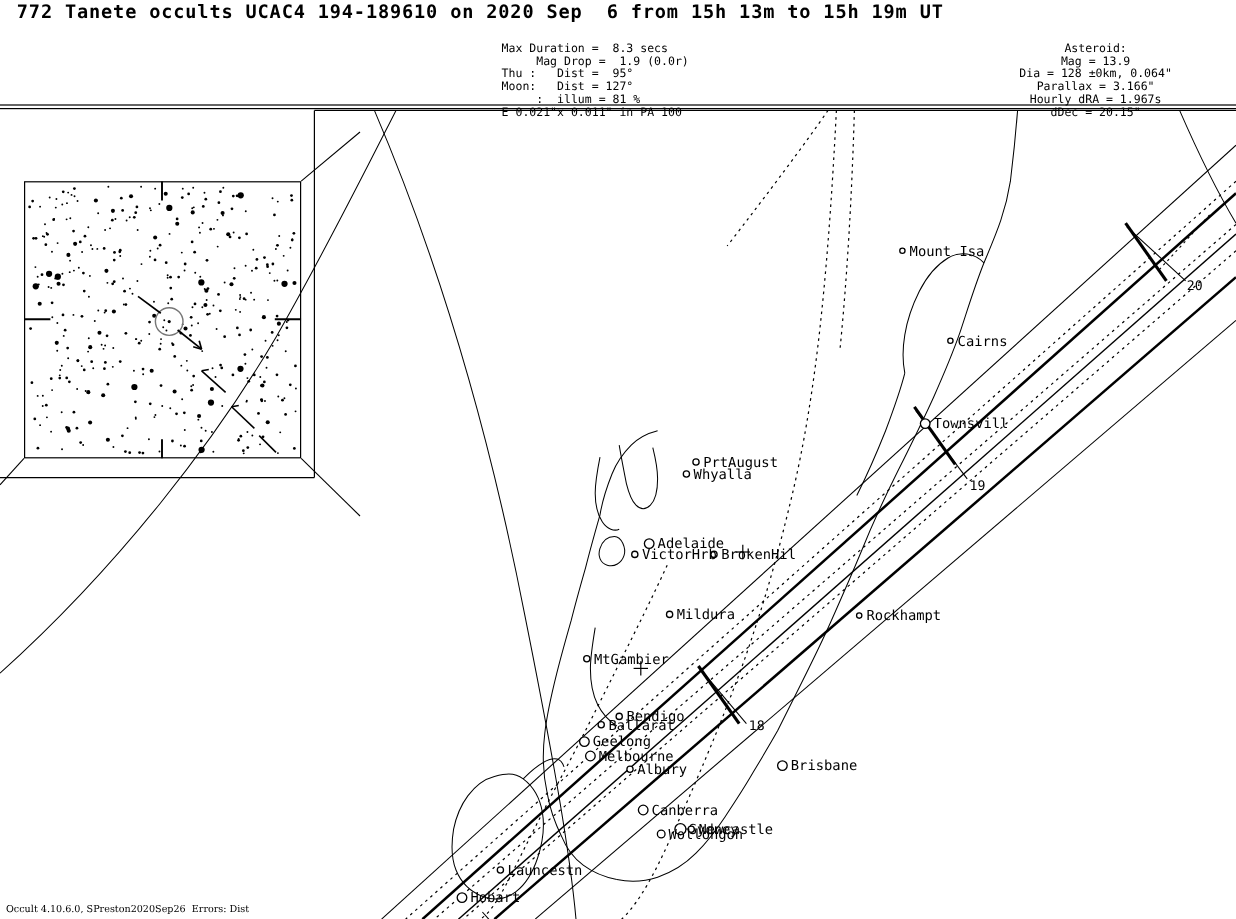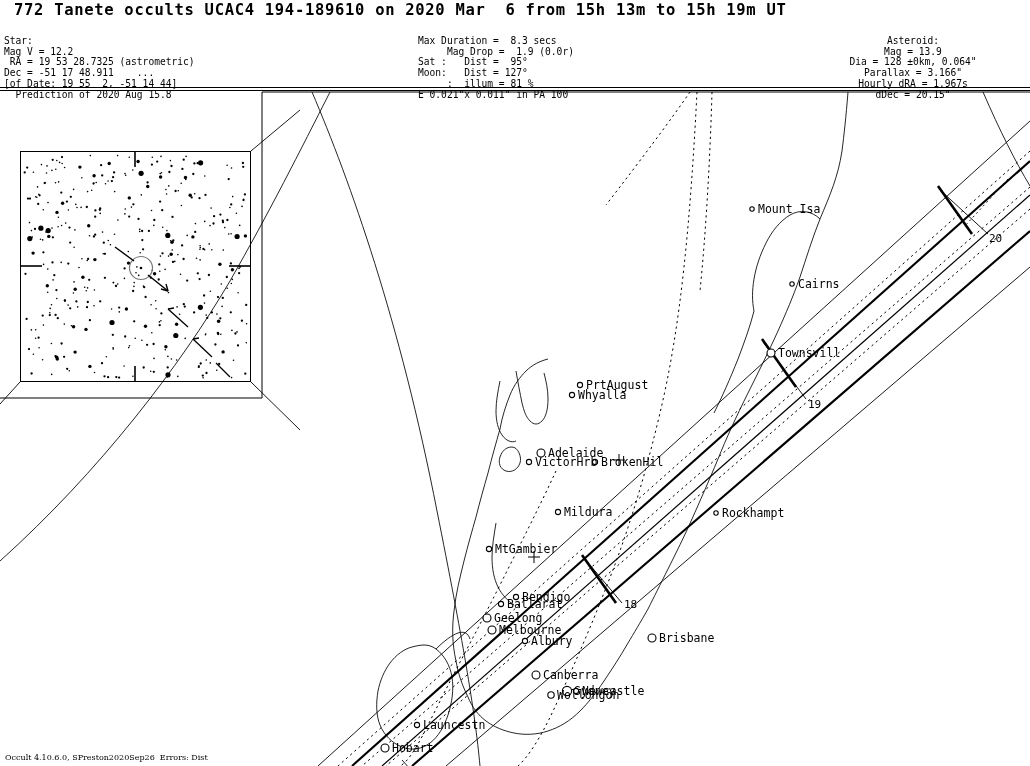--- a/index.html
+++ b/index.html
@@ -39,31 +39,25 @@
   #inset .frame{position:absolute;inset:0;border:1.3px solid #000;box-sizing:border-box;}
 
   .citylabel{font-family:"DejaVu Sans Mono","Liberation Mono",monospace;font-size:11.5px;fill:#000;}
   .timelabel{font-family:"DejaVu Sans Mono","Liberation Mono",monospace;font-size:11px;fill:#000;}
 </style>
 </head>
 <body>
 
 <div id="root">
 
-  <div class="title">772 Tanete occults UCAC4 194-189610 on 2020 Mar  6 from 15h 13m to 15h 19m UT</div>
-
-  <pre class="hdr-col" id="hdr-star">Star:
-Mag V = 12.2
- RA = 19 53 28.7325 (astrometric)
-Dec = -51 17 48.911    ...
-[of Date: 19 55  2, -51 14 44]
-  Prediction of 2020 Aug 15.8</pre>
+  <div class="title">772 Tanete occults UCAC4 194-189610 on 2020 Sep  6 from 15h 13m to 15h 19m UT</div>
+
   <pre class="hdr-col" id="hdr-circ">Max Duration =  8.3 secs
      Mag Drop =  1.9 (0.0r)
-Sat :   Dist =  95°
+Thu :   Dist =  95°
 Moon:   Dist = 127°
      :  illum = 81 %
 E 0.021"x 0.011" in PA 100</pre>
   <pre class="hdr-col" id="hdr-ast">Asteroid:
 Mag = 13.9
 Dia = 128 ±0km, 0.064"
 Parallax = 3.166"
 Hourly dRA = 1.967s
 dDec = 20.15"</pre>
 

